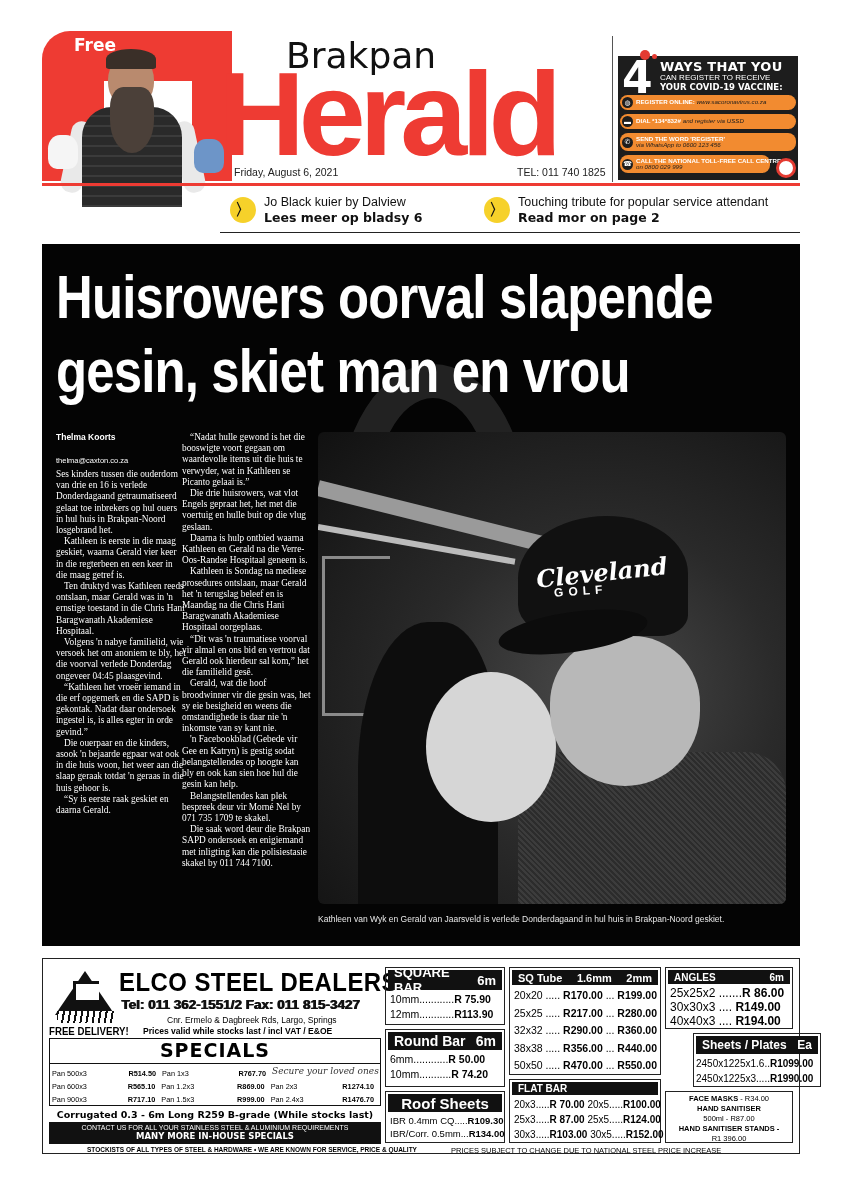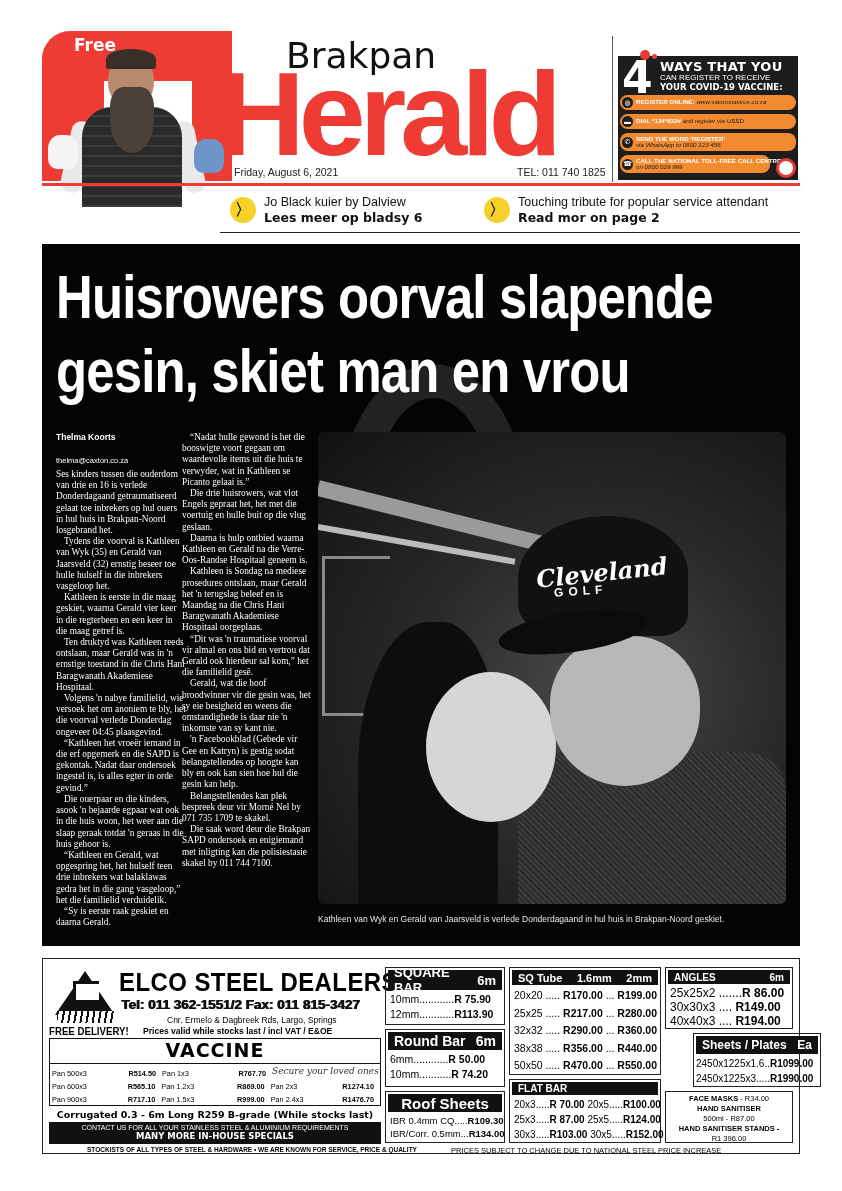--- a/index.html
+++ b/index.html
@@ -191,27 +191,25 @@
   <h1 class="headline">
     <span>Huisrowers oorval slapende</span><br>
     <span>gesin, skiet man en vrou</span>
   </h1>
   <div class="byline">
     <span class="name">Thelma Koorts</span>
     <span class="email">thelma@caxton.co.za</span>
   </div>
   <div class="col col1">
     <p class="first">Ses kinders tussen die ouderdom van drie en 16 is verlede Donderdagaand getraumatiseerd gelaat toe inbrekers op hul ouers in hul huis in Brakpan-Noord losgebrand het.</p>
-    <p>Tydens die voorval is Kathleen van Wyk (35) en Gerald van Jaarsveld (32) ernstig beseer toe hulle hulself in die inbrekers vasgeloop het.</p>
     <p>Kathleen is eerste in die maag geskiet, waarna Gerald vier keer in die regterbeen en een keer in die maag getref is.</p>
     <p>Ten druktyd was Kathleen reeds ontslaan, maar Gerald was in 'n ernstige toestand in die Chris Hani Baragwanath Akademiese Hospitaal.</p>
     <p>Volgens 'n nabye familielid, wie versoek het om anoniem te bly, het die voorval verlede Donderdag ongeveer 04:45 plaasgevind.</p>
     <p>“Kathleen het vroeër iemand in die erf opgemerk en die SAPD is gekontak. Nadat daar ondersoek ingestel is, is alles egter in orde gevind.”</p>
     <p>Die ouerpaar en die kinders, asook 'n bejaarde egpaar wat ook in die huis woon, het weer aan die slaap geraak totdat 'n geraas in die huis gehoor is.</p>
-    <p>“Kathleen en Gerald, wat opgespring het, het hulself teen drie inbrekers wat balaklawas gedra het in die gang vasgeloop,” het die familielid verduidelik.</p>
     <p>“Sy is eerste raak geskiet en daarna Gerald.</p>
   </div>
   <div class="col col2">
     <p>“Nadat hulle gewond is het die booswigte voort gegaan om waardevolle items uit die huis te verwyder, wat in Kathleen se Picanto gelaai is.”</p>
     <p>Die drie huisrowers, wat vlot Engels gepraat het, het met die voertuig en hulle buit op die vlug geslaan.</p>
     <p>Daarna is hulp ontbied waarna Kathleen en Gerald na die Verre-Oos-Randse Hospitaal geneem is.</p>
     <p>Kathleen is Sondag na mediese prosedures ontslaan, maar Gerald het 'n terugslag beleef en is Maandag na die Chris Hani Baragwanath Akademiese Hospitaal oorgeplaas.</p>
     <p>“Dit was 'n traumatiese voorval vir almal en ons bid en vertrou dat Gerald ook hierdeur sal kom,” het die familielid gesê.</p>
     <p>Gerald, wat die hoof broodwinner vir die gesin was, het sy eie besigheid en weens die omstandighede is daar nie 'n inkomste van sy kant nie.</p>
     <p>'n Facebookblad (Gebede vir Gee en Katryn) is gestig sodat belangstellendes op hoogte kan bly en ook kan sien hoe hul die gesin kan help.</p>
@@ -241,21 +239,21 @@
         <div class="e"></div>
         <div class="lines"></div>
     </div>
     <div class="elco-title">ELCO STEEL DEALERS</div>
     <div class="elco-tel">Tel: 011 362-1551/2 Fax: 011 815-3427</div>
     <div class="elco-addr">Cnr. Ermelo &amp; Dagbreek Rds, Largo, Springs</div>
     <div class="elco-free">FREE DELIVERY!</div>
     <div class="elco-valid">Prices valid while stocks last / incl VAT / E&amp;OE</div>
 
     <div class="specials-box">
-      <div class="specials-title">VACCINE</div>
+      <div class="specials-title">SPECIALS</div>
       <div class="specials-rule"></div>
       <div class="script-note">Secure your loved ones</div>
       <div class="specials-grid">
         <div class="srow">
           <div class="scell">
               <span>Pan 500x3</span>
               <span class="sp">R514.50</span>
             </div>
           <div class="scell">
               <span>Pan 1x3</span>

